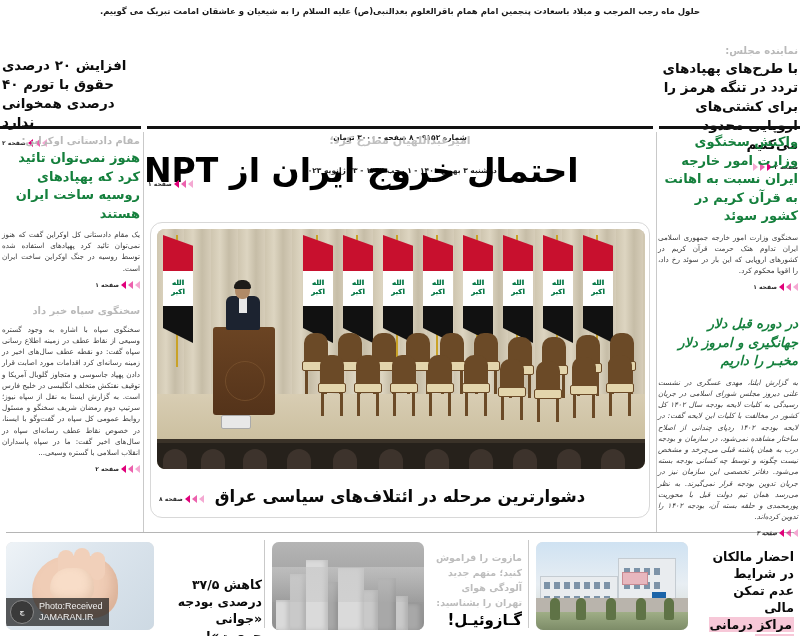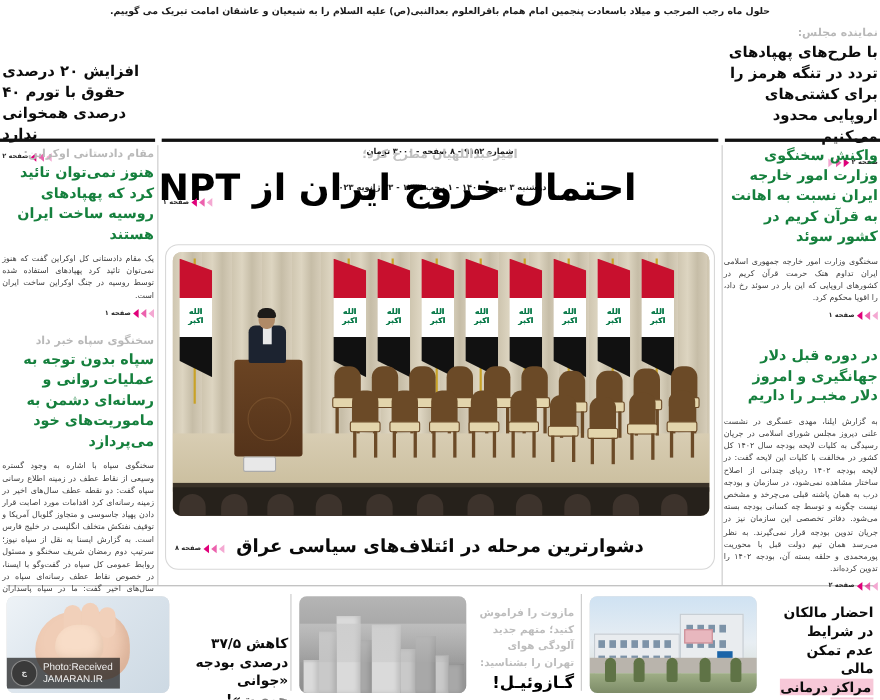--- a/index.html
+++ b/index.html
@@ -82,21 +82,21 @@
   .teaser-left-top {
     position: absolute;
     top: 56px;
     left: 2px;
     width: 136px;
     text-align: left;
     direction: rtl;
   }
   .teaser-right-top {
     position: absolute;
-    top: 23px;
+    top: 43px;
     right: 2px;
     width: 140px;
     text-align: right;
     direction: rtl;
   }
   .kicker {
     font-size: 10px;
     font-weight: bold;
     color: #b9b9b9;
     line-height: 15px;
@@ -850,21 +850,20 @@
       <div class="art-body">یک مقام دادستانی کل اوکراین گفت که هنوز نمی‌توان تائید کرد پهپادهای استفاده شده توسط روسیه در جنگ اوکراین ساخت ایران است.</div>
       <div class="pref">
         <span class="chv chv-l c3"></span>
           <span class="chv chv-l c2"></span>
           <span class="chv chv-l"></span>
         <span class="lbl">صفحه ۱</span>
       </div>
     </div>
     <div class="art-blk" style="margin-top:4px;">
       <div class="kicker">سخنگوی سپاه خبر داد</div>
-      <div class="art-hl">سپاه بدون توجه به عملیات روانی و رسانه‌ای دشمن به ماموریت‌های خود می‌پردازد</div>
       <div class="art-body">سخنگوی سپاه با اشاره به وجود گستره وسیعی از نقاط عطف در زمینه اطلاع رسانی سپاه گفت: دو نقطه عطف سال‌های اخیر در زمینه رسانه‌ای کرد اقدامات مورد اصابت قرار دادن پهپاد جاسوسی و متجاوز گلوبال آمریکا و توقیف نفتکش متخلف انگلیسی در خلیج فارس است. به گزارش ایسنا به نقل از سپاه نیوز؛ سرتیپ دوم رمضان شریف سخنگو و مسئول روابط عمومی کل سپاه در گفت‌وگو با ایسنا، در خصوص نقاط عطف رسانه‌ای سپاه در سال‌های اخیر گفت: ما در سپاه پاسداران انقلاب اسلامی با گستره وسیعی...</div>
       <div class="pref">
         <span class="chv chv-l c3"></span>
           <span class="chv chv-l c2"></span>
           <span class="chv chv-l"></span>
         <span class="lbl">صفحه ۲</span>
       </div>
     </div>
   </div>
 
@@ -872,21 +871,21 @@
     <div class="art-blk">
       <div class="art-hl">واکنش سخنگوی وزارت امور خارجه ایران نسبت به اهانت به قرآن کریم در کشور سوئد</div>
       <div class="art-body">سخنگوی وزارت امور خارجه جمهوری اسلامی ایران تداوم هتک حرمت قرآن کریم در کشورهای اروپایی که این بار در سوئد رخ داد، را اقویا محکوم کرد.</div>
       <div class="pref">
         <span class="chv chv-l c3"></span>
           <span class="chv chv-l c2"></span>
           <span class="chv chv-l"></span>
         <span class="lbl">صفحه ۱</span>
       </div>
     </div>
-    <div class="art-blk" style="margin-top:20px;">
+    <div class="art-blk" style="margin-top:20px;font-style:italic;">
       <div class="art-hl">در دوره قبل دلار جهانگیری و امروز دلار مخبـر را داریم</div>
       <div class="art-body">به گزارش ایلنا، مهدی عسگری در نشست علنی دیروز مجلس شورای اسلامی در جریان رسیدگی به کلیات لایحه بودجه سال ۱۴۰۲ کل کشور در مخالفت با کلیات این لایحه گفت: در لایحه بودجه ۱۴۰۲ ردپای چندانی از اصلاح ساختار مشاهده نمی‌شود، در سازمان و بودجه درب به همان پاشنه قبلی می‌چرخد و مشخص نیست چگونه و توسط چه کسانی بودجه بسته می‌شود. دفاتر تخصصی این سازمان نیز در جریان تدوین بودجه قرار نمی‌گیرند. به نظر می‌رسد همان تیم دولت قبل با محوریت پورمحمدی و حلقه بسته آن، بودجه ۱۴۰۲ را تدوین کرده‌اند.</div>
       <div class="pref">
         <span class="chv chv-l c3"></span>
           <span class="chv chv-l c2"></span>
           <span class="chv chv-l"></span>
         <span class="lbl">صفحه ۲</span>
       </div>
     </div>
   </div>

